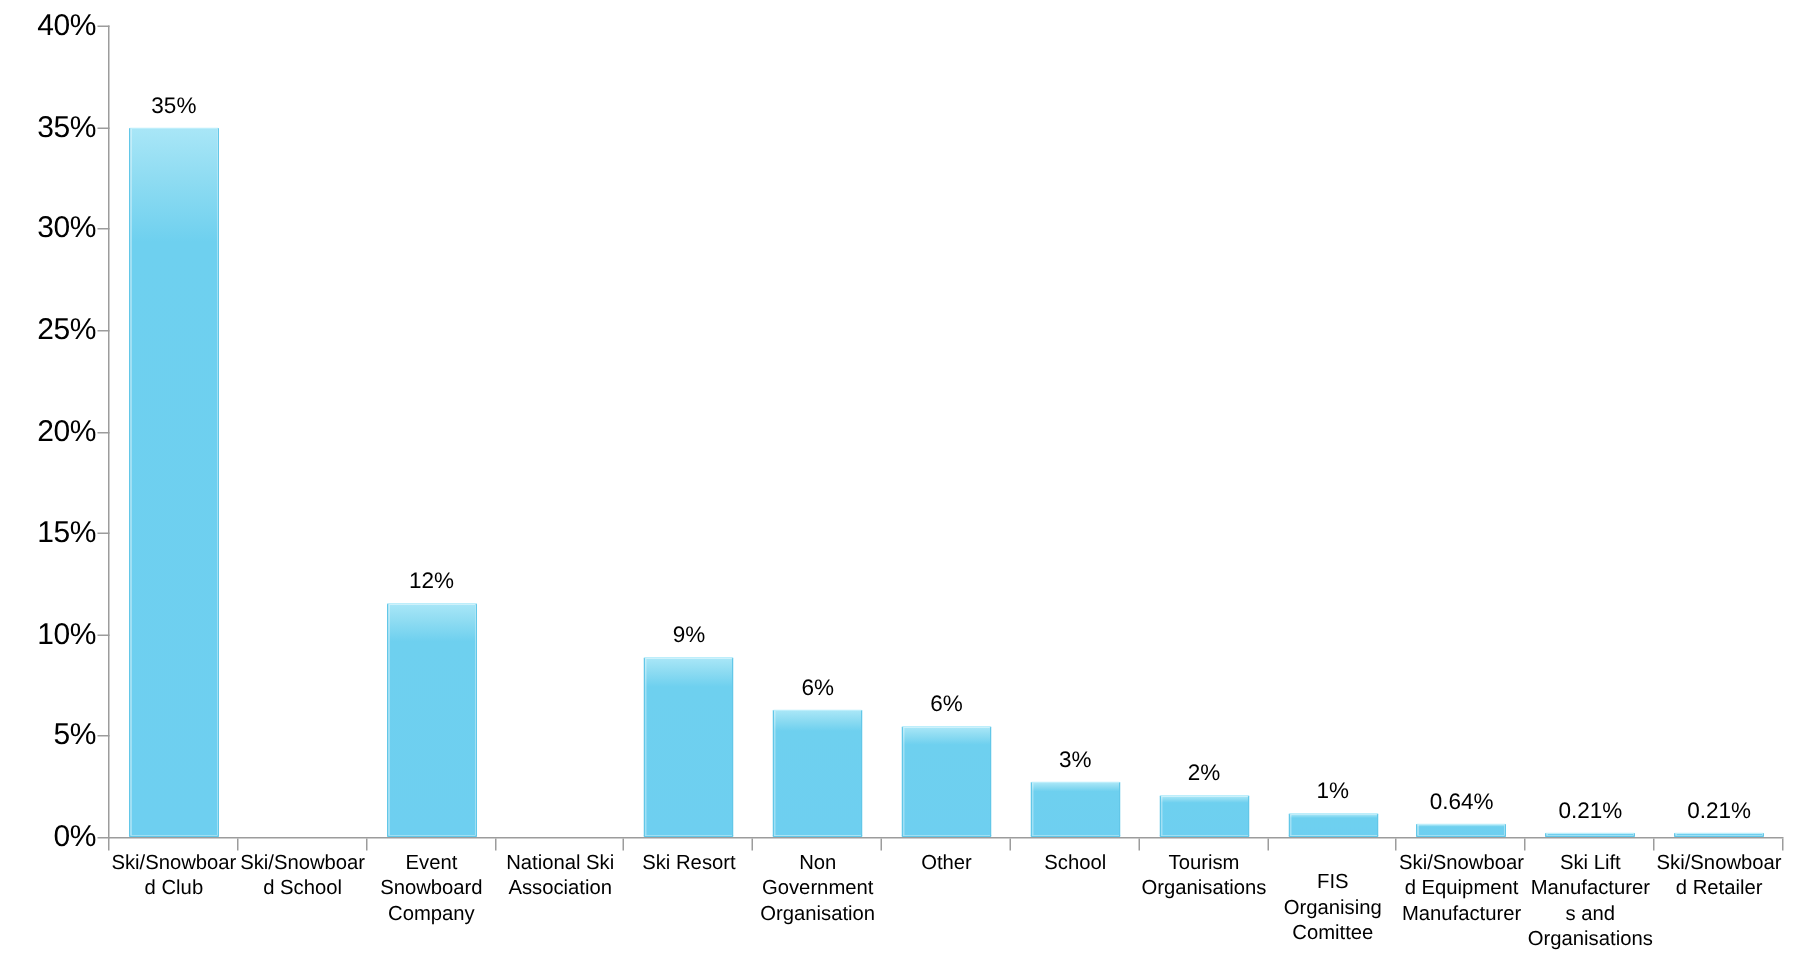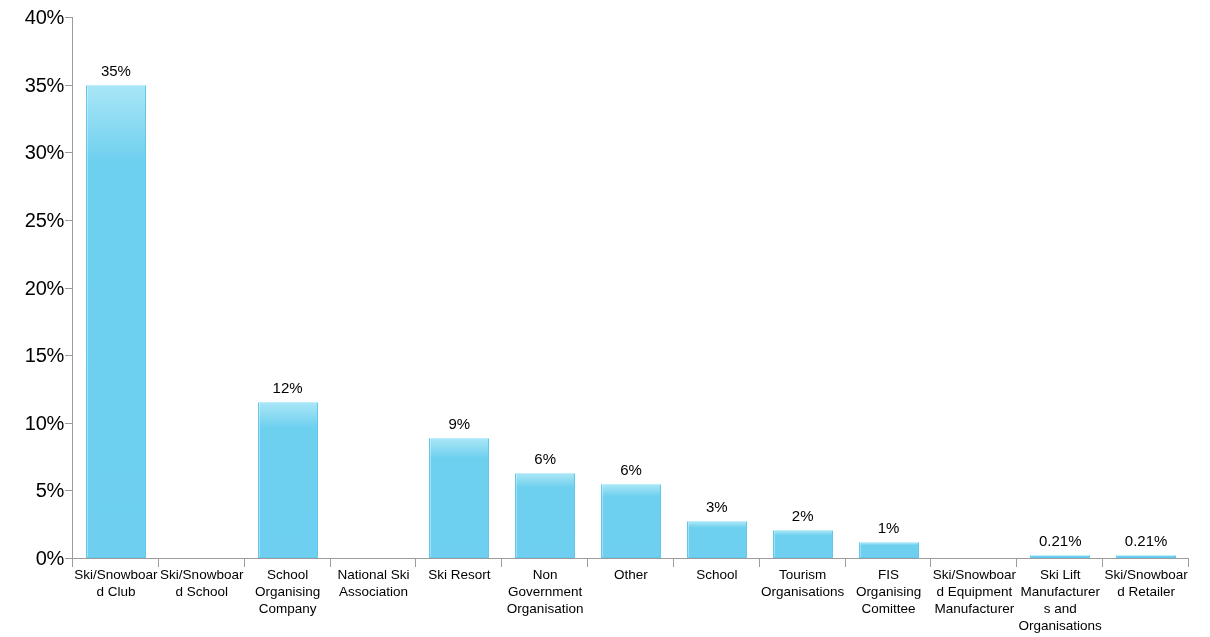--- a/index.html
+++ b/index.html
@@ -223,39 +223,43 @@
         <div class="bar-value" style="bottom: 41.5175px;">3%</div>
       </div>
       <div class="bar-slot" style="left: 686.769px; width: 85.8462px;">
         <div class="bar" title="Tourism Organisations: 2%" style="height: 27.7262px;"></div>
         <div class="bar-value" style="bottom: 32.7262px;">2%</div>
       </div>
       <div class="bar-slot" style="left: 772.615px; width: 85.8462px;">
         <div class="bar" title="FIS Organising Comittee: 1%" style="height: 16.23px;"></div>
         <div class="bar-value" style="bottom: 21.23px;">1%</div>
       </div>
+      <div class="bar-slot" style="left: 858.462px; width: 85.8462px;">
+        <div class="bar" title="Ski/Snowboard Equipment Manufacturer: 0.64%" style="height: 8.656px;"></div>
+        <div class="bar-value" style="bottom: 13.656px;">0.64%</div>
+      </div>
       <div class="bar-slot" style="left: 944.308px; width: 85.8462px;">
         <div class="bar" title="Ski Lift Manufacturers and Organisations: 0.21%" style="height: 3px;"></div>
         <div class="bar-value" style="bottom: 8px;">0.21%</div>
       </div>
       <div class="bar-slot" style="left: 1030.15px; width: 85.8462px;">
         <div class="bar" title="Ski/Snowboard Retailer: 0.21%" style="height: 3px;"></div>
         <div class="bar-value" style="bottom: 8px;">0.21%</div>
       </div>
     </div>
 
   <div id="x-labels">
       <div class="x-label" style="left: 0px; width: 85.8462px;">Ski/Snowboard Club</div>
       <div class="x-label" style="left: 85.8462px; width: 85.8462px;">Ski/Snowboard School</div>
-      <div class="x-label" style="left: 171.692px; width: 85.8462px;">School Organising Company</div>
+      <div class="x-label" style="left: 171.692px; width: 85.8462px;">Event Snowboard Company</div>
       <div class="x-label" style="left: 257.538px; width: 85.8462px;">National Ski Association</div>
       <div class="x-label" style="left: 343.385px; width: 85.8462px;">Ski Resort</div>
       <div class="x-label" style="left: 429.231px; width: 85.8462px;">Non Government Organisation</div>
       <div class="x-label" style="left: 515.077px; width: 85.8462px;">Other</div>
       <div class="x-label" style="left: 600.923px; width: 85.8462px;">School</div>
       <div class="x-label" style="left: 686.769px; width: 85.8462px;">Tourism Organisations</div>
-      <div class="x-label" style="left: 772.615px; width: 85.8462px;">FIS Organising Comittee</div>
+      <div class="x-label" style="left: 772.615px; width: 85.8462px; margin-top: 13px;">FIS Organising Comittee</div>
       <div class="x-label" style="left: 858.462px; width: 85.8462px;">Ski/Snowboard Equipment Manufacturer</div>
       <div class="x-label" style="left: 944.308px; width: 85.8462px;">Ski Lift Manufacturers and Organisations</div>
       <div class="x-label" style="left: 1030.15px; width: 85.8462px;">Ski/Snowboard Retailer</div>
     </div>
 
 </div>
 
 </body></html>

